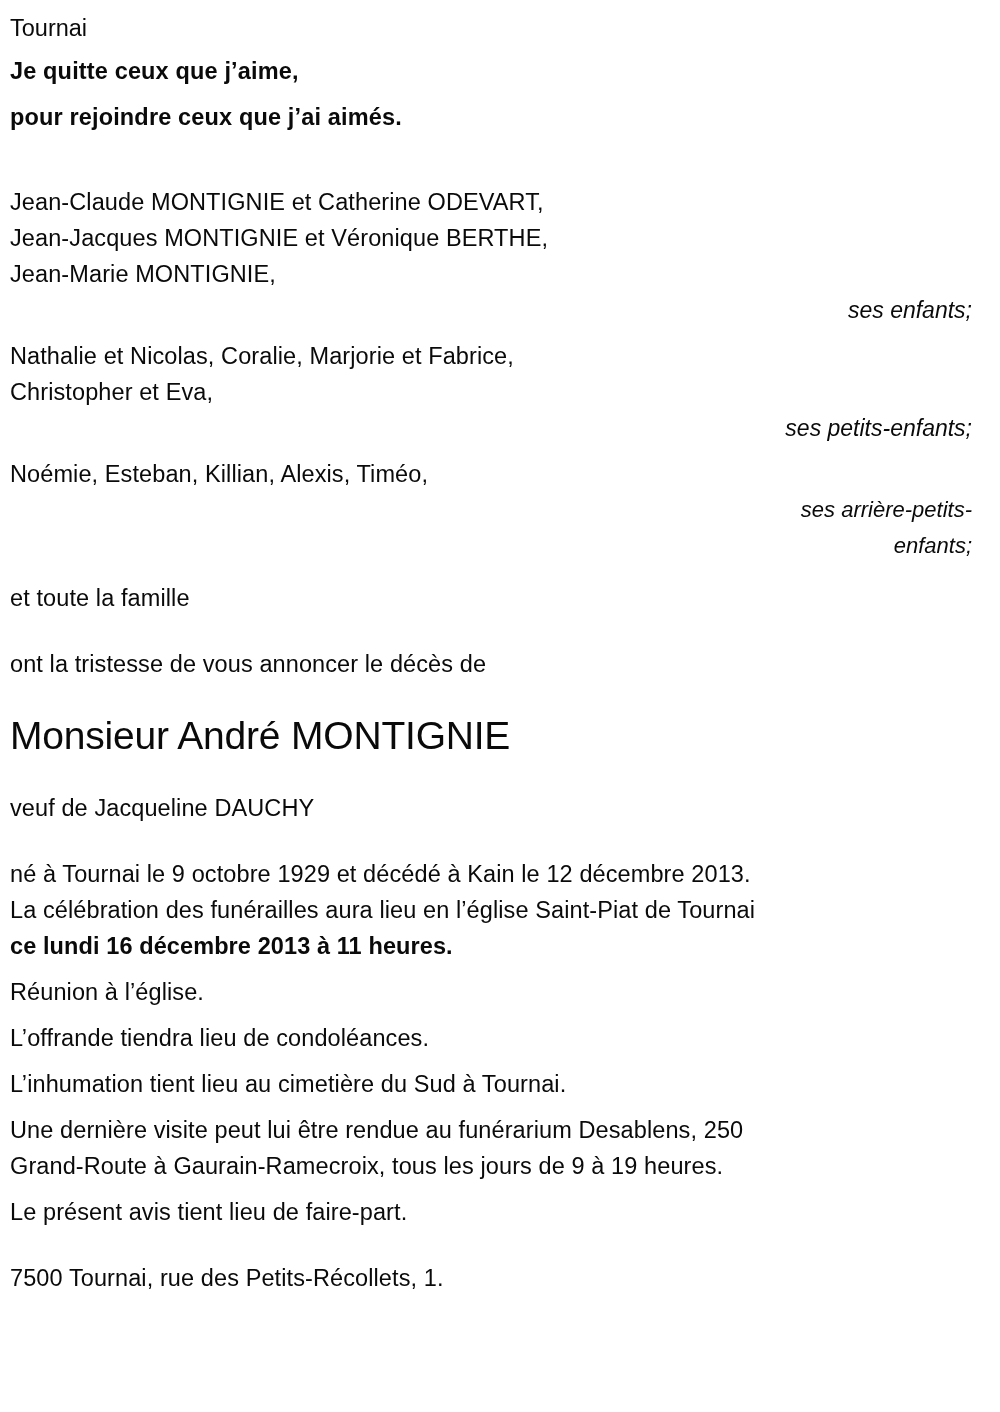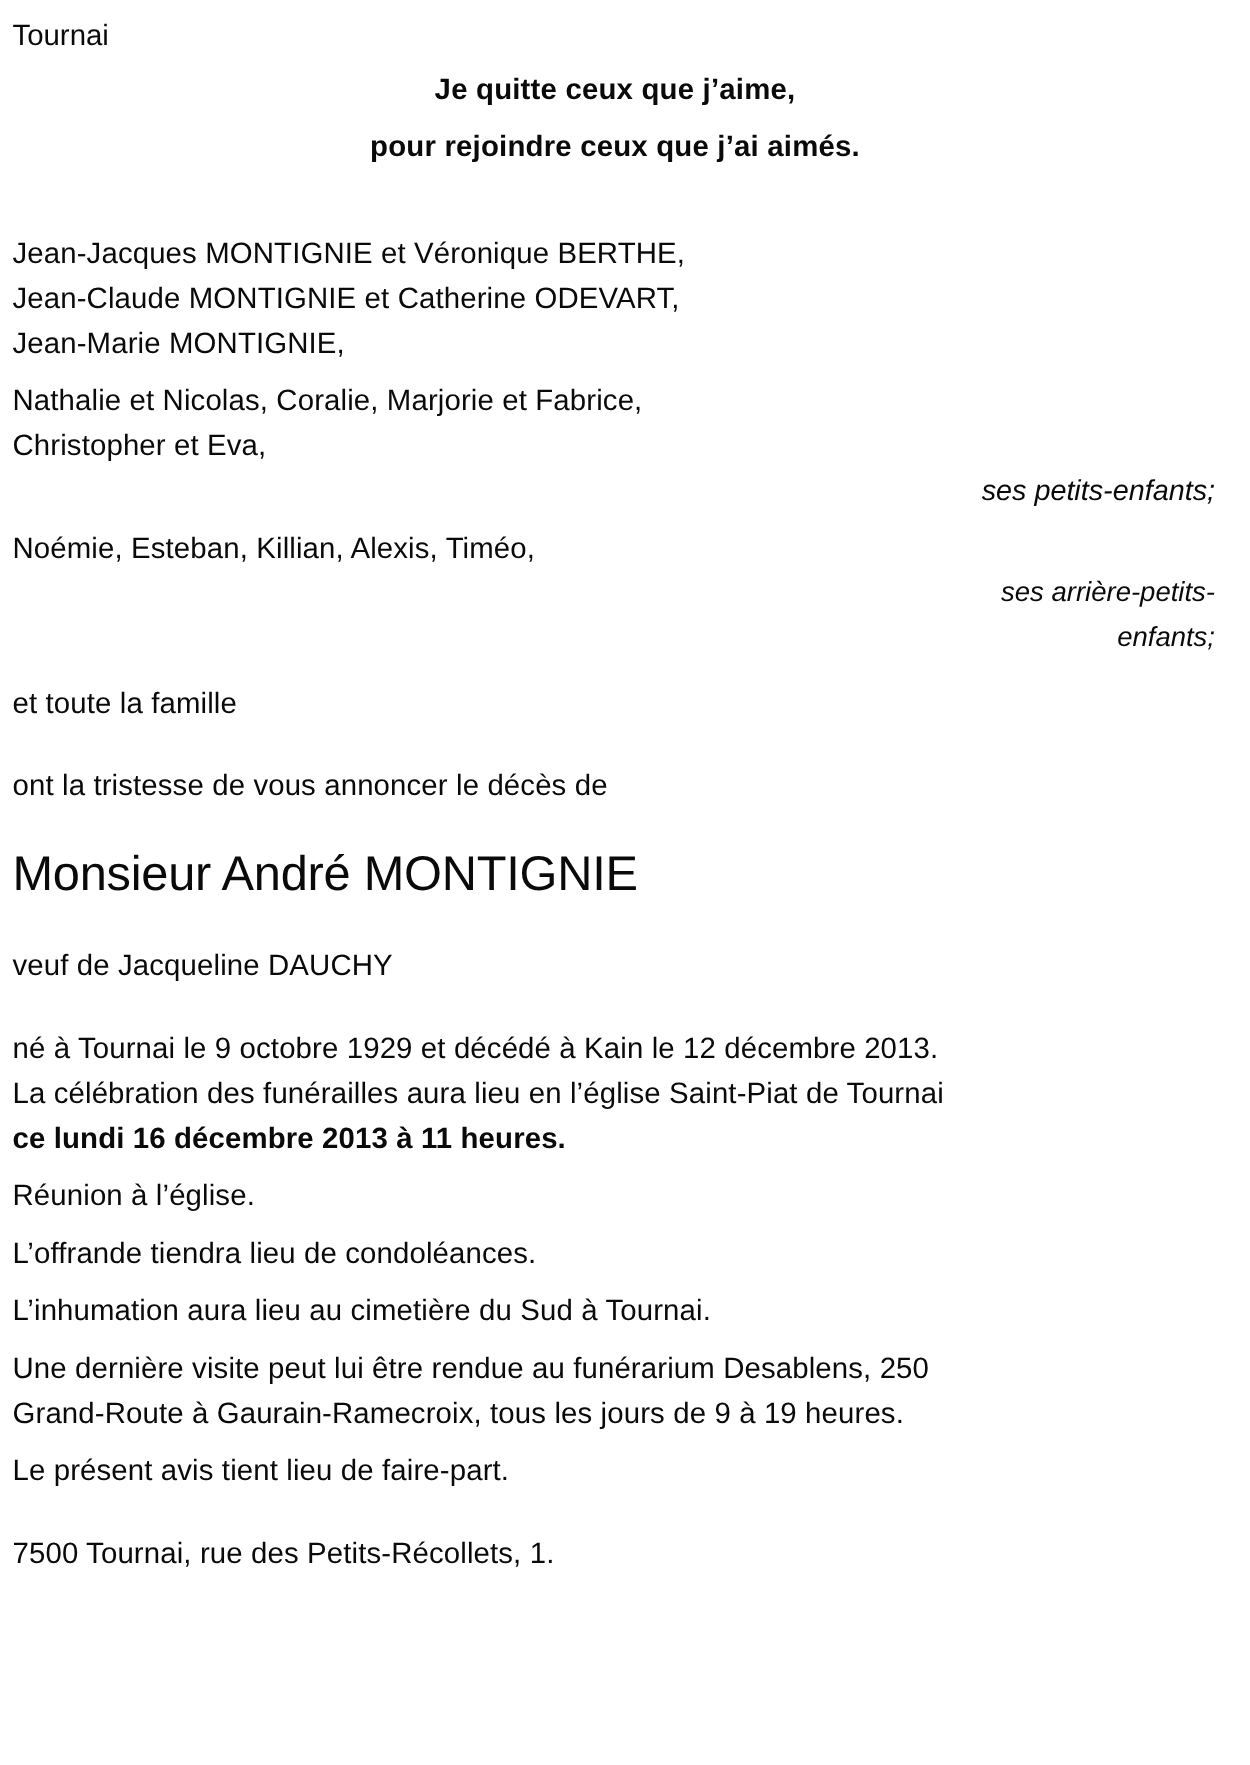--- a/index.html
+++ b/index.html
@@ -40,21 +40,20 @@
     font-size: 23.5px;
     line-height: 32px;
     margin-bottom: 4px;
   }
 
   
   .epitaph .line {
     font-weight: bold;
     line-height: 46px;
     letter-spacing: 0.15px;
-    text-align: center;
   }
 
   
   .gap-lg { height: 44px; }
   .gap-md { height: 30px; }
   .gap-sm { height: 16px; }
   .gap-xs { height: 10px; }
 
   
   .relation {
@@ -93,24 +92,25 @@
   <div class="city">Tournai</div>
 
   <div class="epitaph">
     <div class="line bold">Je quitte ceux que j’aime,</div>
     <div class="line bold">pour rejoindre ceux que j’ai aimés.</div>
   </div>
 
   <div class="gap-lg"></div>
 
   <div>
+    <div class="line">Jean-Claude MONTIGNIE et Catherine ODEVART,</div>
     <div class="line">Jean-Jacques MONTIGNIE et Véronique BERTHE,</div>
-    <div class="line">Jean-Claude MONTIGNIE et Catherine ODEVART,</div>
     <div class="line">Jean-Marie MONTIGNIE,</div>
   </div>
+  <div class="relation">ses enfants;</div>
 
   <div class="gap-xs"></div>
 
   <div>
     <div class="line">Nathalie et Nicolas, Coralie, Marjorie et Fabrice,</div>
     <div class="line">Christopher et Eva,</div>
   </div>
   <div class="relation">ses petits-enfants;</div>
 
   <div class="gap-xs"></div>
@@ -149,21 +149,21 @@
   <div class="gap-xs"></div>
 
   <div class="line">Réunion à l’église.</div>
 
   <div class="gap-xs"></div>
 
   <div class="line">L’offrande tiendra lieu de condoléances.</div>
 
   <div class="gap-xs"></div>
 
-  <div class="line">L’inhumation aura lieu au cimetière du Sud à Tournai.</div>
+  <div class="line">L’inhumation tient lieu au cimetière du Sud à Tournai.</div>
 
   <div class="gap-xs"></div>
 
   <div class="line">Une dernière visite peut lui être rendue au funérarium Desablens, 250</div>
   <div class="line">Grand-Route à Gaurain-Ramecroix, tous les jours de 9 à 19 heures.</div>
 
   <div class="gap-xs"></div>
 
   <div class="line">Le présent avis tient lieu de faire-part.</div>
 

